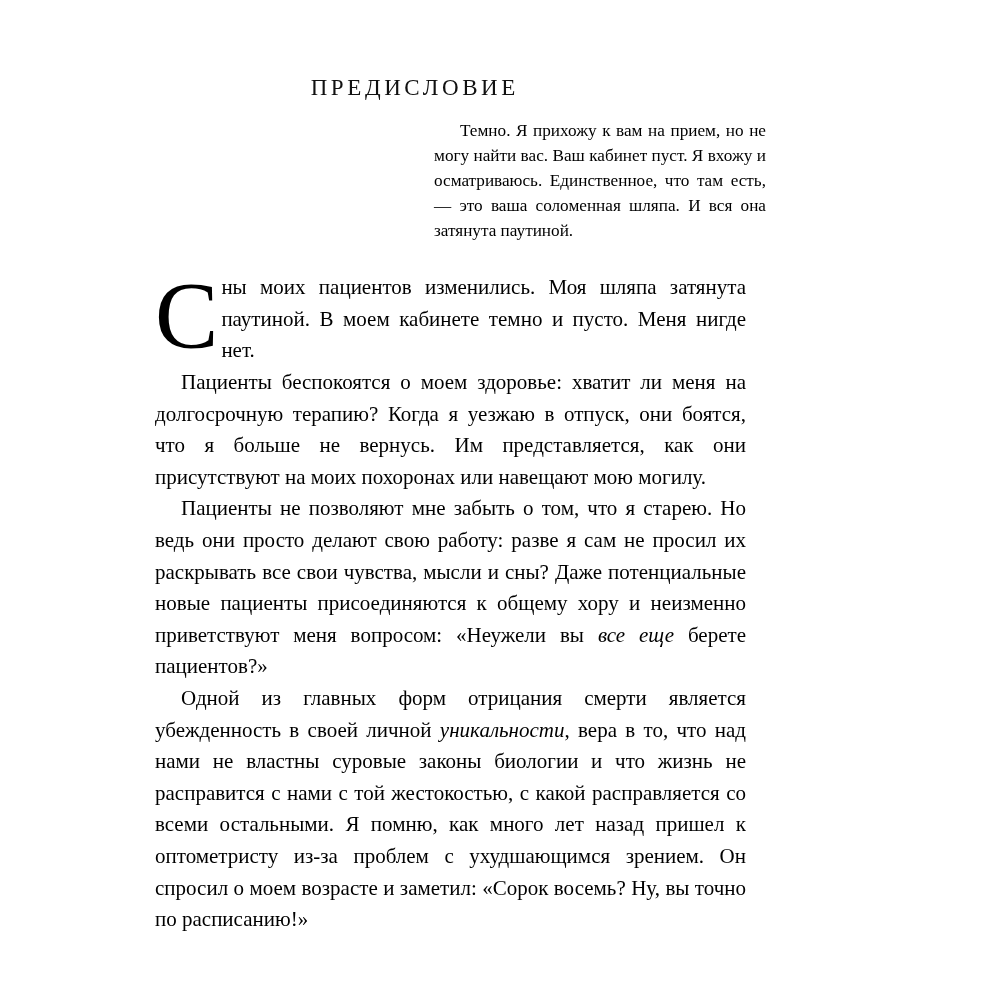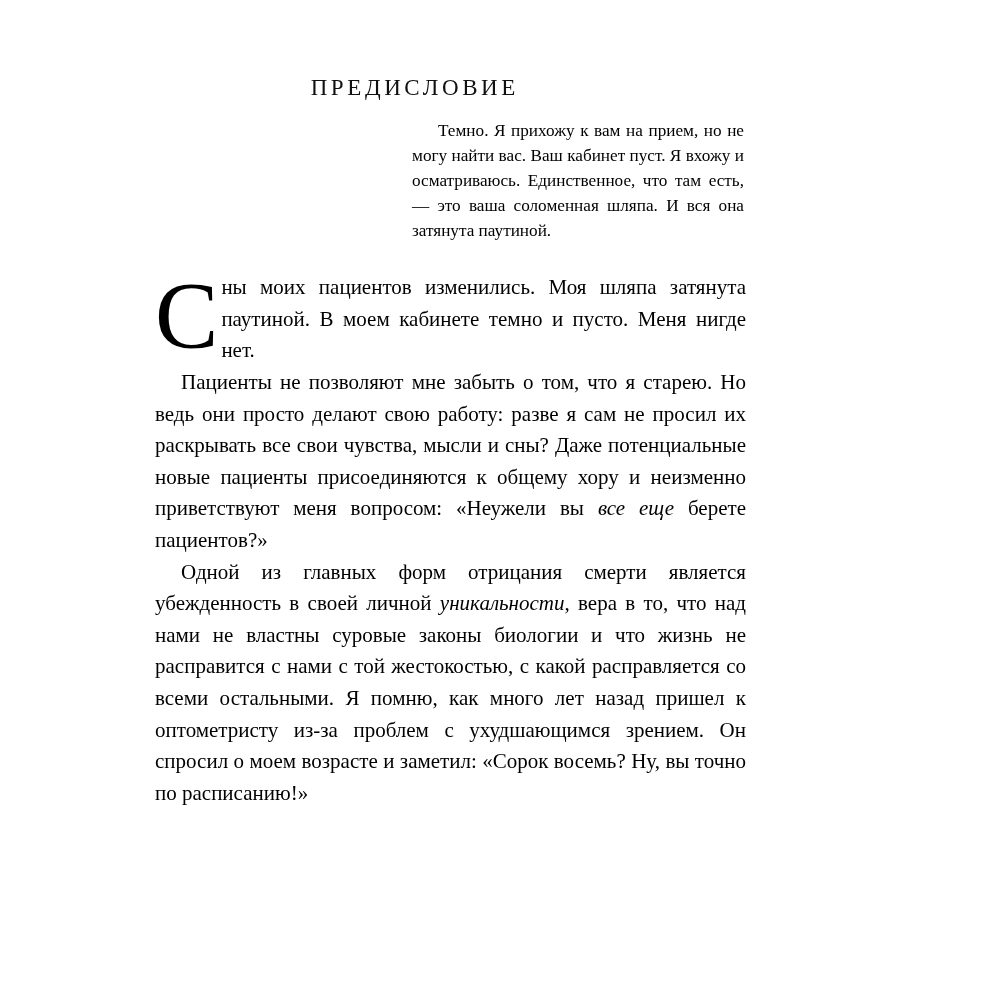--- a/index.html
+++ b/index.html
@@ -37,21 +37,21 @@
     text-indent: 3.6px;
     font-weight: 400;
     color: #111111;
     margin: 0;
     white-space: pre;
   }
 
   
   .epigraph {
     position: absolute;
-    left: 412px;
+    left: 434px;
     top: 118px;
     width: 332px;
     font-size: 17.2px;
     line-height: 25px;
     text-align: justify;
     text-align-last: left;
     text-indent: 26px;
     hyphens: manual;
     color: #000000;
   }
@@ -107,19 +107,20 @@
   <h1 class="chapter-title">ПРЕДИСЛОВИЕ</h1>
 
   <div class="epigraph">Темно. Я прихожу к вам на прием, но не могу найти вас. Ваш кабинет пуст. Я вхожу и осматриваюсь. Единственное, что там есть, — это ваша соломенная шляпа. И вся она затянута паутиной.</div>
 
   <div class="body-block">
 
     <p class="dropcap-para no-indent">
       <span class="dropcap">С</span><span>ны моих пациентов изменились. Моя шляпа затянута паутиной. В моем кабинете темно и пусто. Меня нигде нет.</span>
     </p>
 
+    <p><span>Пациенты беспокоятся о моем здоровье: хватит ли меня на долгосрочную терапию? Когда я уезжаю в отпуск, они боятся, что я больше не вернусь. Им представляется, как они присутствуют на моих похоронах или навещают мою могилу.</span></p>
 
     <p><span>Пациенты не позволяют мне забыть о том, что я старею. Но ведь они просто делают свою работу: разве я сам не просил их раскрывать все свои чувства, мысли и сны? Даже потенциальные новые пациенты присоединяются к общему хору и неизменно приветствуют меня вопросом: «Неужели вы </span><em>все еще</em><span> берете пациентов?»</span></p>
 
     <p><span>Одной из главных форм отрицания смерти является убежденность в своей личной </span><em>уникальности</em><span>, вера в то, что над нами не властны суровые законы биологии и что жизнь не расправится с нами с той жестокостью, с какой расправляется со всеми остальными. Я помню, как много лет назад пришел к оптометристу из-за проблем с ухудшающимся зрением. Он спросил о моем возрасте и заметил: «Сорок восемь? Ну, вы точно по расписанию!»</span></p>
 
   </div>
 </div>
 
 </body></html>

